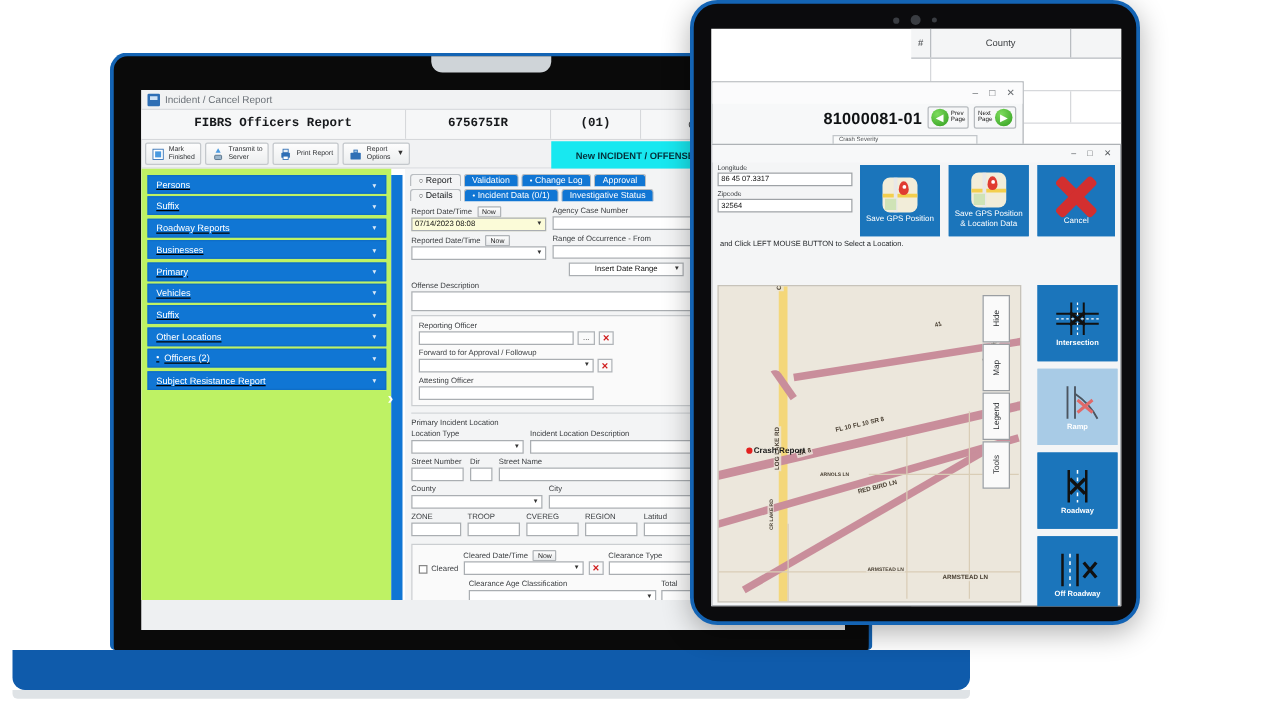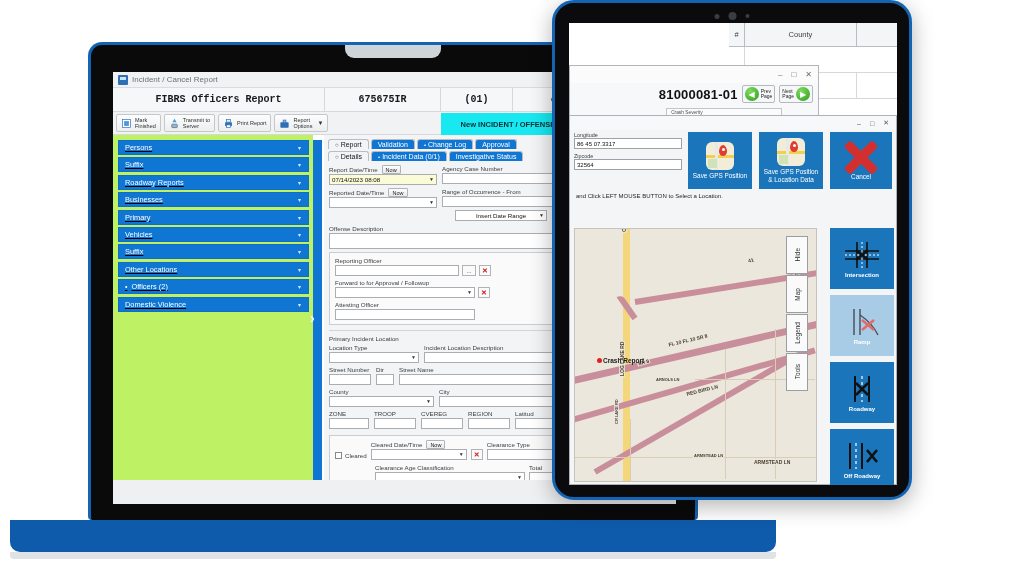--- a/index.html
+++ b/index.html
@@ -338,21 +338,21 @@
           <div class="side-item">
             <span>Other Locations</span>
             <span class="chev">▾</span>
           </div>
           <div class="side-item">
             <span class="dot">•</span>
             <span>Officers (2)</span>
             <span class="chev">▾</span>
           </div>
           <div class="side-item">
-            <span>Domestic Violence</span>
+            <span>Subject Resistance Report</span>
             <span class="chev">▾</span>
           </div>
         </div>
 
         <div class="splitter">
           <span class="arr">›</span>
         </div>
 
         <div class="form-pane">
 

